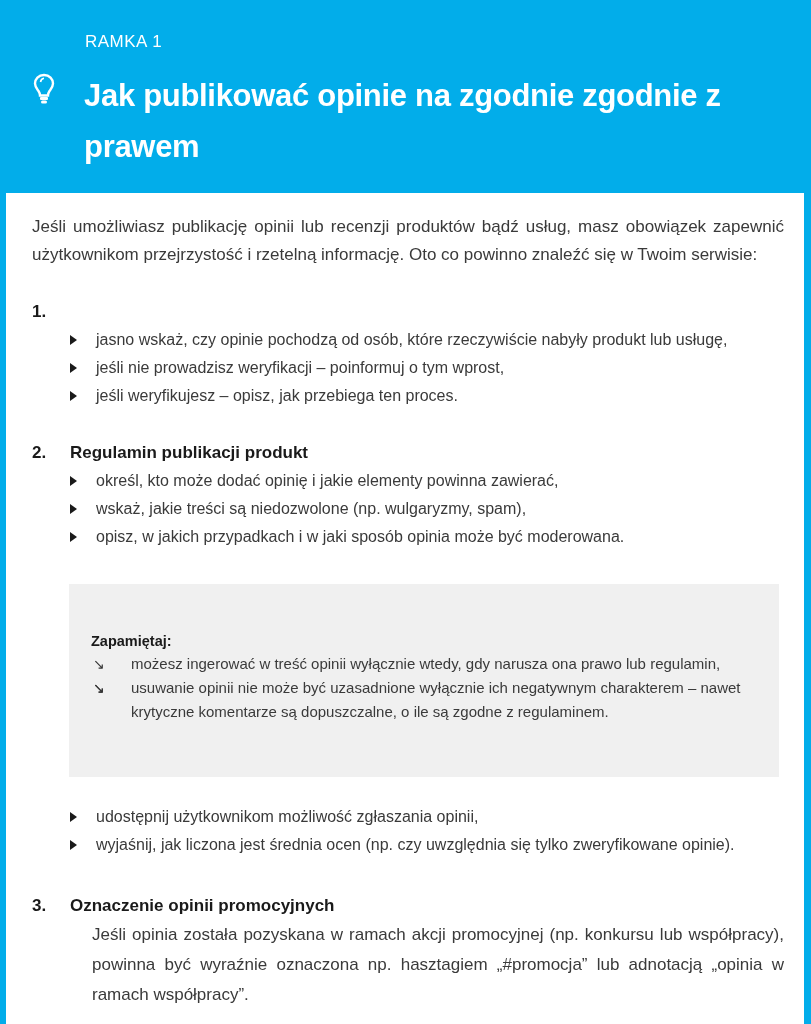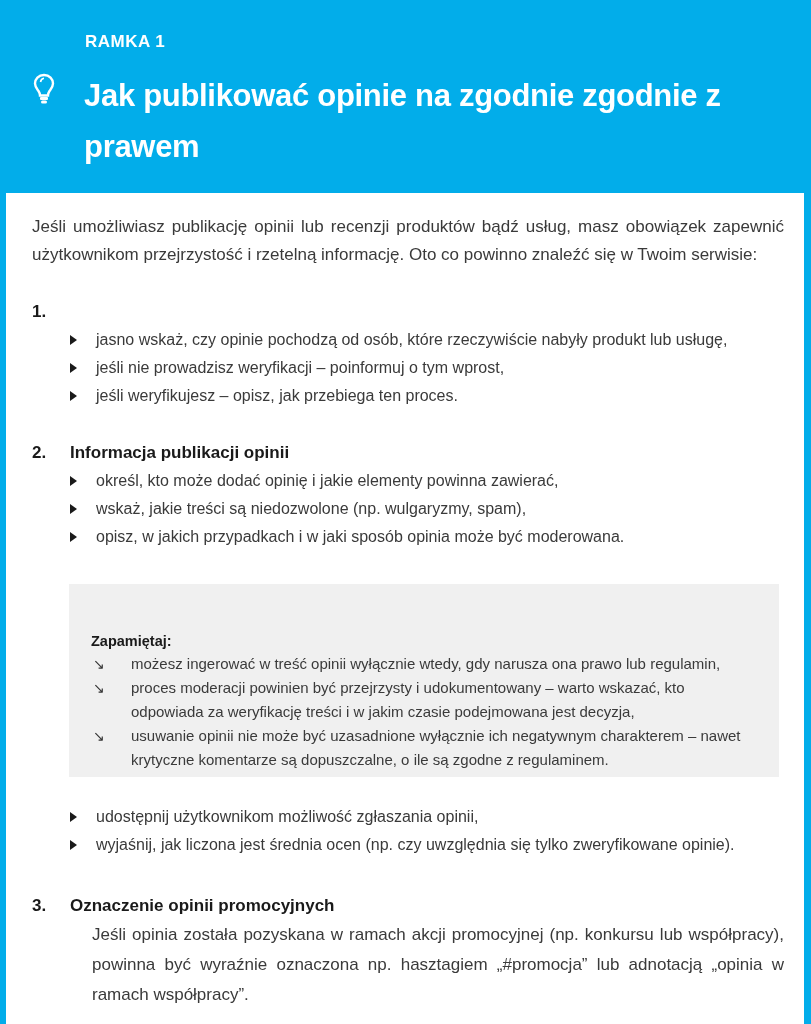--- a/index.html
+++ b/index.html
@@ -8,21 +8,21 @@
     background: #02adea;
     font-family: "Liberation Sans", sans-serif;
     position: relative;
   }
   .header {
     position: absolute; left: 0; top: 0; width: 811px; height: 181px;
     background: #02adea; color: #ffffff;
   }
   .ramka {
     position: absolute; left: 85px; top: 32px;
-    font-size: 17px; letter-spacing: 0.5px; font-weight: bold;
+    font-size: 17px; letter-spacing: 0.5px; font-weight: normal;
   }
   .bulb {
     position: absolute; left: 33px; top: 73px; width: 22px; height: 32px;
   }
   .title {
     position: absolute; left: 84px; top: 70px; width: 640px;
     font-size: 31px; font-weight: bold; line-height: 51px;
     letter-spacing: -0.3px;
   }
   .panel {
@@ -95,34 +95,34 @@
     <ul class="bullets">
       <li><span class="tri"></span><span>jasno wskaż, czy opinie pochodzą od osób, które rzeczywiście nabyły produkt lub usługę,</span></li>
       <li><span class="tri"></span><span>jeśli nie prowadzisz weryfikacji – poinformuj o tym wprost,</span></li>
       <li><span class="tri"></span><span>jeśli weryfikujesz – opisz, jak przebiega ten proces.</span></li>
     </ul>
   </div>
 
   <div class="sec" style="top:246px;">
     <div class="sec-head">
       <span class="sec-num">2.</span>
-      <span>Informacja publikacji opinii</span>
+      <span>Regulamin publikacji produkt</span>
     </div>
     <ul class="bullets">
       <li><span class="tri"></span><span>określ, kto może dodać opinię i jakie elementy powinna zawierać,</span></li>
       <li><span class="tri"></span><span>wskaż, jakie treści są niedozwolone (np. wulgaryzmy, spam),</span></li>
       <li><span class="tri"></span><span>opisz, w jakich przypadkach i w jaki sposób opinia może być moderowana.</span></li>
     </ul>
   </div>
 
   <div class="note">
     <div class="note-title">Zapamiętaj:</div>
     <ul>
       <li><span class="arr">↘</span><span>możesz ingerować w treść opinii wyłącznie wtedy, gdy narusza ona prawo lub regulamin,</span></li>
-      <li><span class="arr">↘</span><span>proces moderacji powinien być przejrzysty i udokumentowany – warto wskazać, kto odpowiada za weryfikację treści i w jakim czasie podejmowana jest decyzja,</span></li>
+      <li><span class="arr">↘</span></li>
       <li><span class="arr">↘</span><span>usuwanie opinii nie może być uzasadnione wyłącznie ich negatywnym charakterem – nawet krytyczne komentarze są dopuszczalne, o ile są zgodne z regulaminem.</span></li>
     </ul>
   </div>
 
   <div class="sec" style="top:610px;">
     <ul class="bullets">
       <li><span class="tri"></span><span>udostępnij użytkownikom możliwość zgłaszania opinii,</span></li>
       <li><span class="tri"></span><span>wyjaśnij, jak liczona jest średnia ocen (np. czy uwzględnia się tylko zweryfikowane opinie).</span></li>
     </ul>
   </div>

